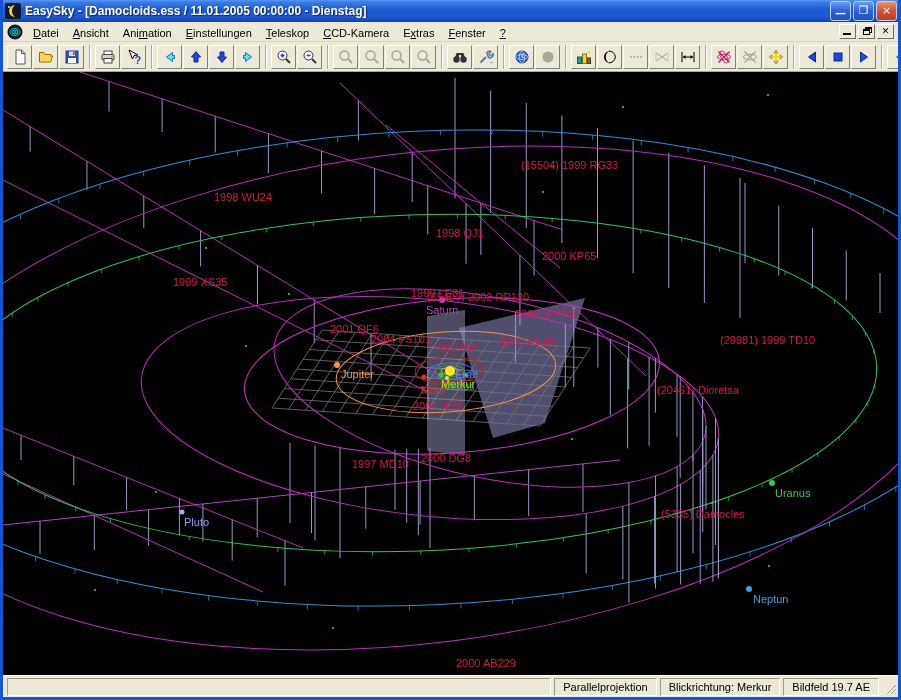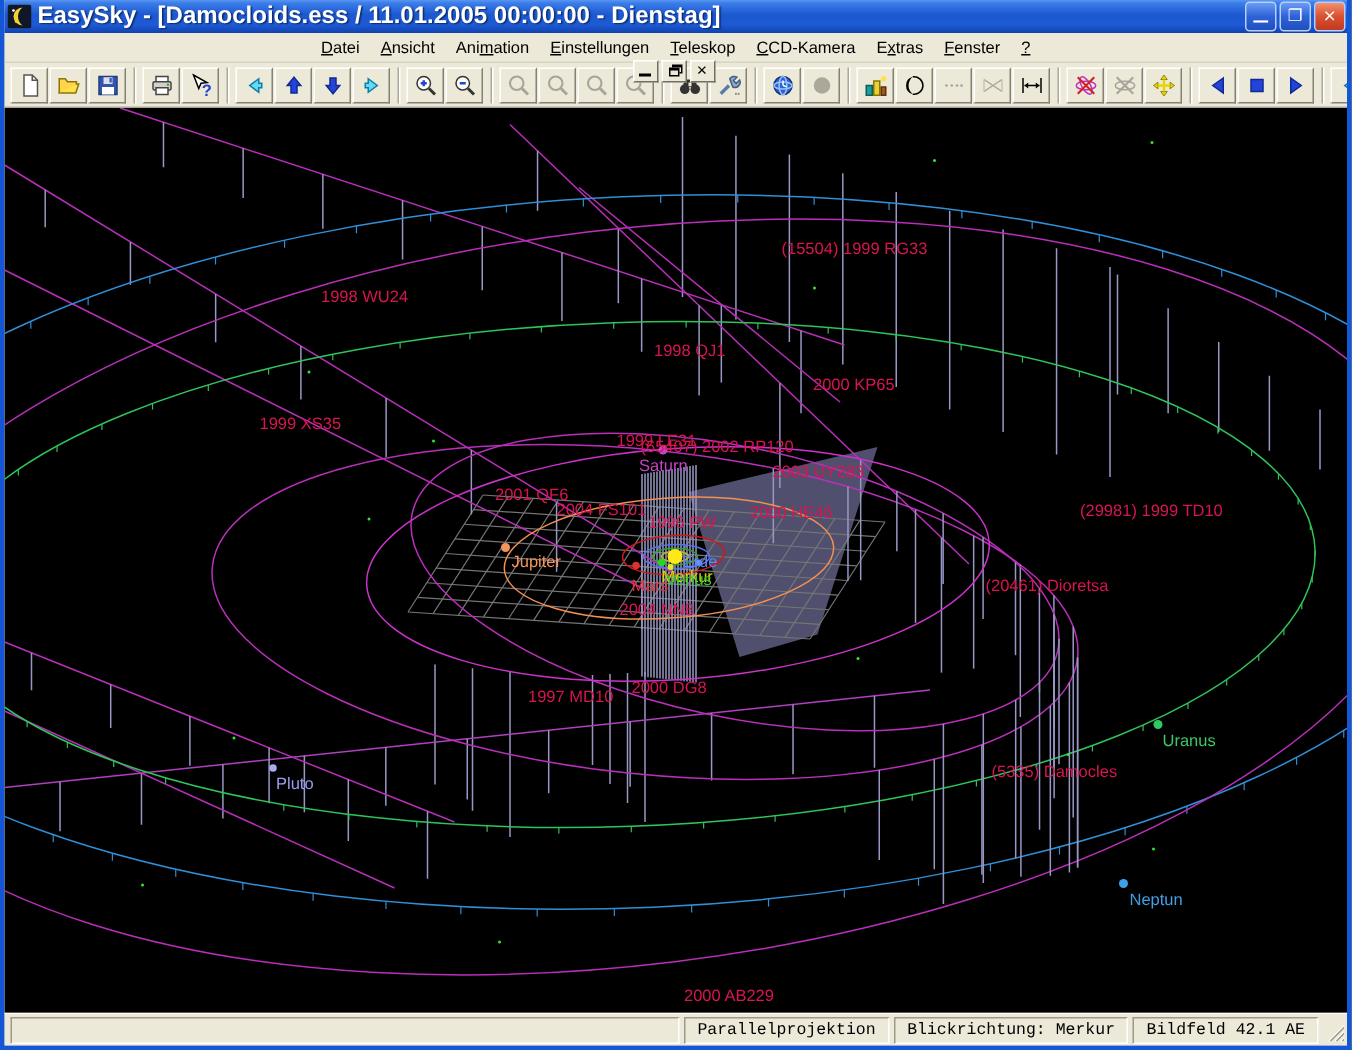--- a/index.html
+++ b/index.html
@@ -11,33 +11,33 @@
     border-left:3px solid #1556D6;border-right:3px solid #1556D6;border-bottom:3px solid #1556D6;
     overflow:hidden;
   }
   
   .titlebar{
     height:22px;margin:-0px -3px 0 -3px;display:flex;align-items:center;padding:0 3px;
     background:linear-gradient(180deg,#5A96F2 0%,#3A7CE8 10%,#1C58D0 45%,#1E5AD4 75%,#0F43AE 100%);
   }
   .title-icon{width:16px;height:16px;margin:0 4px 0 2px;flex:0 0 auto;}
   .title-text{
-    color:#fff;font-size:16px;font-weight:bold;flex:1;
+    color:#fff;font-size:12px;font-weight:bold;flex:1;
     text-shadow:1px 1px 1px #0A2A6A;white-space:nowrap;overflow:hidden;
   }
   .tb-ctrls{display:flex;gap:2px;margin-right:1px;}
   .tb-ctrl{
     width:21px;height:20px;border-radius:3px;color:#fff;font-size:11px;line-height:18px;text-align:center;
     background:linear-gradient(180deg,#6A9CF4,#2E62D8 50%,#1F4FBE);
     border:1px solid #B8D0F8;cursor:default;font-family:"DejaVu Sans",sans-serif;
   }
   .tb-ctrl.close{background:linear-gradient(180deg,#F0926E,#DA5030 50%,#C03A20);}
   .tb-ctrl .glyph-min{display:inline-block;transform:translateY(3px);font-weight:bold;}
   
-  .menubar{height:20px;display:flex;align-items:center;background:#ECE9D8;border-bottom:1px solid #D8D4C4;padding:0 1px;flex-direction:column;}
+  .menubar{height:20px;display:flex;align-items:center;background:#ECE9D8;border-bottom:1px solid #D8D4C4;padding:0 1px;}
   .mdi-icon{width:16px;height:16px;margin:0 3px;}
   .menu-item{font-size:11px;padding:2px 7px 3px 7px;color:#000;cursor:default;}
   .menu-spacer{flex:1;}
   .mdi-ctrls{display:flex;gap:2px;margin-right:3px;}
   .mdi-btn{
     width:17px;height:15px;background:#ECE9D8;text-align:center;font-size:9px;line-height:13px;
     border:1px solid;border-color:#fff #716F64 #716F64 #fff;color:#000;position:relative;
   }
   .rest-sq{position:absolute;left:4px;top:4px;width:7px;height:6px;border:1px solid #000;border-top-width:2px;background:#ECE9D8;}
   .rest-sq2{position:absolute;left:6px;top:2px;width:7px;height:6px;border:1px solid #000;border-top-width:2px;background:#ECE9D8;}
@@ -51,21 +51,21 @@
     border:1px solid;border-color:#fff #848275 #848275 #fff;margin-right:1px;padding:0;
   }
   .tb-btn svg{display:block;}
   
   .canvas-wrap{height:603px;background:#000;position:relative;}
   .canvas-wrap svg{display:block;}
   
   .statusbar{height:22px;display:flex;align-items:center;background:#ECE9D8;padding:2px 2px 2px 4px;gap:3px;border-top:1px solid #fff;}
   .status-panel{
     height:18px;font-size:11px;color:#000;padding:2px 8px 0 8px;white-space:nowrap;
-    border:1px solid;border-color:#9D9A88 #fff #fff #9D9A88;font-family:Liberation Mono, monospace;
+    border:1px solid;border-color:#9D9A88 #fff #fff #9D9A88;
   }
   .status-main{flex:1;}
   .grip{width:14px;height:16px;align-self:flex-end;}
 </style>
 </head>
 <body>
 
 <div class="window">
 
   <div class="titlebar">
@@ -636,21 +636,21 @@
         <text x="772" y="425" fill="#3CC868" font-size="11" font-family="&quot;Liberation Sans&quot;, sans-serif">Uranus</text>
         <text x="750" y="531" fill="#3FA0E8" font-size="11" font-family="&quot;Liberation Sans&quot;, sans-serif">Neptun</text>
         <text x="453" y="595" fill="#D81550" font-size="11" font-family="&quot;Liberation Sans&quot;, sans-serif">2000 AB229</text>
       </svg>
   </div>
 
   <div class="statusbar" id="statusbar">
     <div class="status-panel status-main"></div>
   <div class="status-panel">Parallelprojektion</div>
       <div class="status-panel">Blickrichtung: Merkur</div>
-      <div class="status-panel">Bildfeld 42.1 AE</div>
+      <div class="status-panel">Bildfeld 19.7 AE</div>
       <div class="grip"><svg width="14" height="16">
           <g stroke="#fff">
             <path d="M12 15l3-3M8 15l7-7M4 15L15 4" fill="none"></path>
           </g>
           <g stroke="#9D9A88">
             <path d="M13 15l2-2M9 15l6-6M5 15L15 5" fill="none"></path>
           </g>
         </svg></div>
     </div>
 

